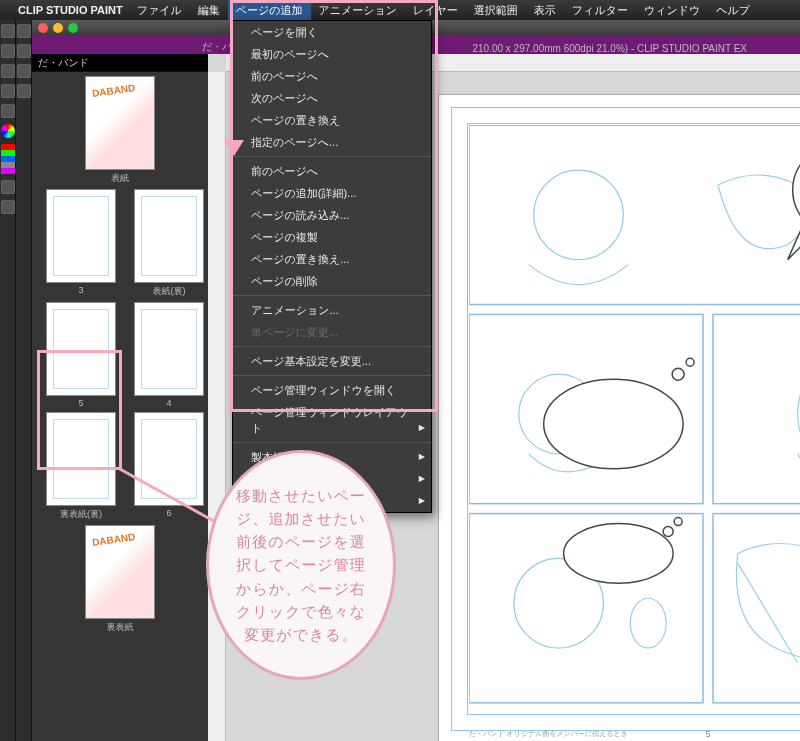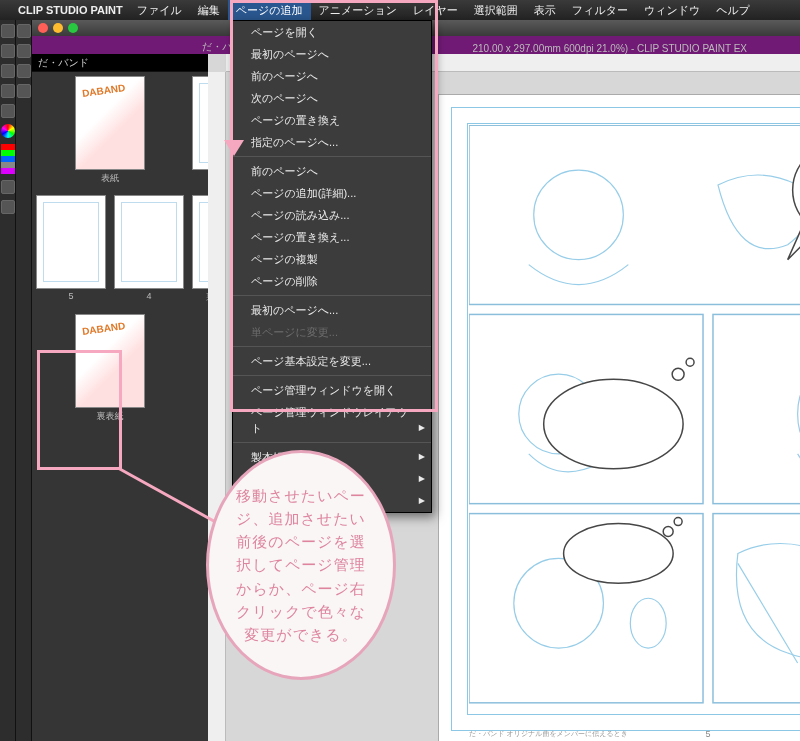--- a/index.html
+++ b/index.html
@@ -20,21 +20,21 @@
   .paneltab{position:absolute;left:32px;top:54px;width:176px;height:18px;background:#000000;color:#ccc;font-size:10px;padding:2px 6px;border-bottom:1px solid #111}
   
   .vbar{position:absolute;top:20px;width:16px;bottom:0;background:#2d2d2d;border-right:1px solid #111;display:flex;flex-direction:column;align-items:center;padding-top:4px;gap:6px}
   .vbar.l1{left:0}
   .vbar.l2{left:16px}
   .tool{width:14px;height:14px;background:#555;border:1px solid #666;border-radius:2px}
   .colorwheel{width:14px;height:14px;border-radius:50%;background:conic-gradient(red,yellow,lime,cyan,blue,magenta,red)}
   .swatchbar{width:14px;height:30px;background:linear-gradient(#f00 0 20%,#0f0 20% 40%,#06f 40% 60%,#888 60% 80%,#d0f 80% 100%)}
   
   .pagemgr{position:absolute;left:32px;top:72px;width:176px;bottom:0;background:#353535;overflow:hidden;padding:4px}
-  .pagegrid{display:grid;grid-template-columns:1fr 1fr 1fr 1fr;gap:10px 8px}
+  .pagegrid{display:grid;grid-template-columns:1fr;gap:4px 8px}
   .pagegrid .single{grid-column:1/3;display:flex;justify-content:center}
   .thumb{display:flex;flex-direction:column;align-items:center}
   .thumbbox{width:70px;height:94px;background:#fff;border:1px solid #888;position:relative}
   .thumbbox.coverart{background:linear-gradient(135deg,#fff 40%,#ffe0e0 60%);}
   .thumbbox.coverart::after{content:"DABAND";position:absolute;left:6px;top:8px;font-size:10px;color:#e07a2a;font-weight:bold;transform:rotate(-8deg)}
   .thumbbox .pale{position:absolute;inset:6px;border:1px solid #bfdcee}
   .tlabel{font-size:9px;color:#bbb;margin-top:2px}
   .selbox{position:absolute;left:37px;top:350px;width:85px;height:120px;border:3px solid #f6a8c0;pointer-events:none;z-index:5}
   
   .canvas-area{position:absolute;left:208px;top:54px;right:0;bottom:0;background:#d7d7d7}
@@ -216,25 +216,25 @@
     <div class="mi">ページを開く</div>
     <div class="mi">最初のページへ</div>
     <div class="mi">前のページへ</div>
     <div class="mi">次のページへ</div>
     <div class="mi">ページの置き換え</div>
     <div class="mi">指定のページへ...</div>
     <hr>
     <div class="mi">前のページへ</div>
     <div class="mi">ページの追加(詳細)...</div>
     <div class="mi">ページの読み込み...</div>
+    <div class="mi">ページの複製</div>
     <div class="mi">ページの置き換え...</div>
-    <div class="mi">ページの複製</div>
     <div class="mi">ページの削除</div>
     <hr>
-    <div class="mi">最初のページへ...</div>
+    <div class="mi">アニメーション...</div>
     <div class="mi dim">単ページに変更...</div>
     <hr>
     <div class="mi">ページ基本設定を変更...</div>
     <hr>
     <div class="mi">ページ管理ウィンドウを開く</div>
     <div class="mi sub">ページ管理ウィンドウレイアウト</div>
     <hr>
     <div class="mi sub">製本処理</div>
     <div class="mi sub">テキスト編集</div>
     <div class="mi sub">共同作業</div>

